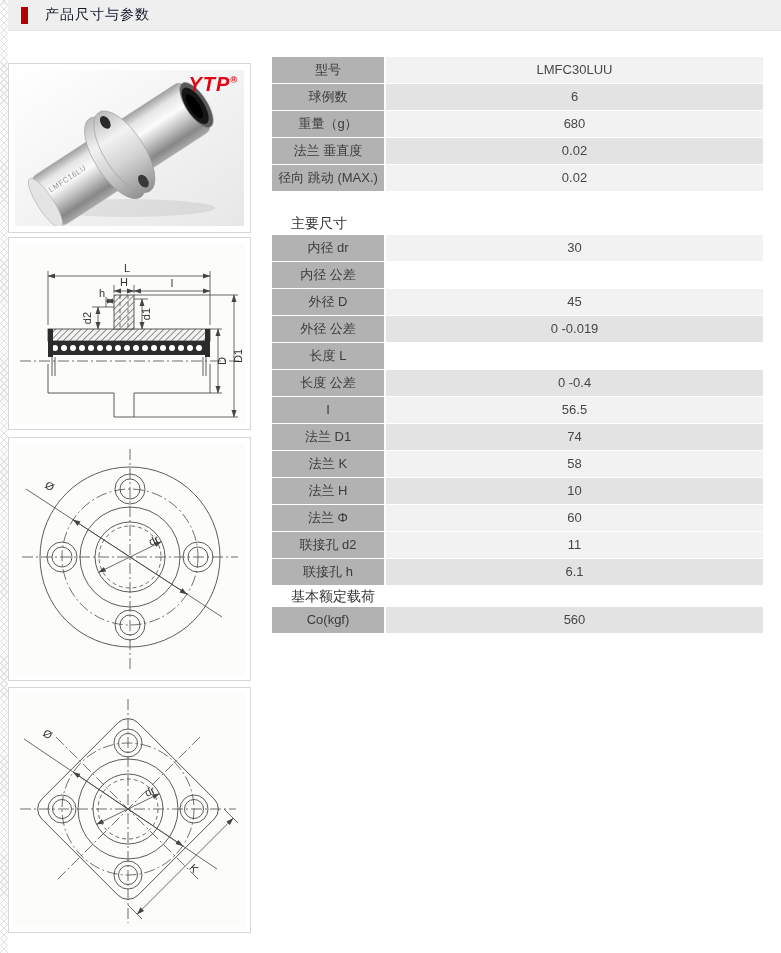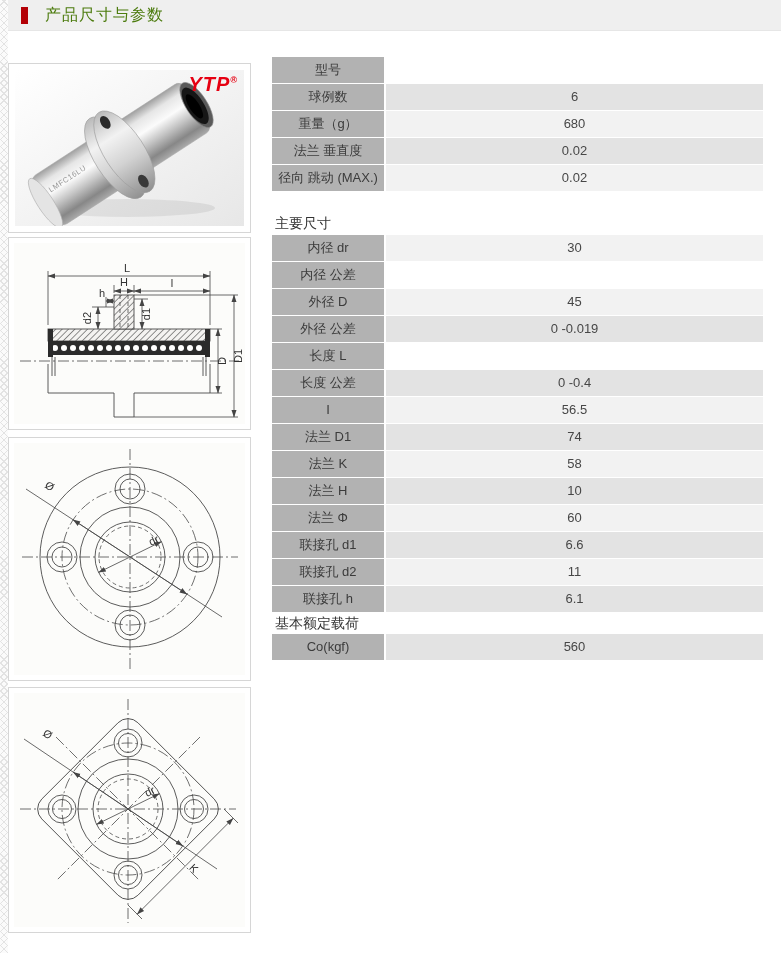--- a/index.html
+++ b/index.html
@@ -17,21 +17,21 @@
       repeating-linear-gradient(45deg,#e3e3e3 0,#e3e3e3 1px,transparent 1px,transparent 5px),
       repeating-linear-gradient(-45deg,#e3e3e3 0,#e3e3e3 1px,transparent 1px,transparent 5px);
   }
   
   .page-header{
     position:absolute;left:8px;right:0;top:0;height:30px;
     background:#efefef;border-bottom:1px solid #e6e6e6;
     display:flex;align-items:center;
   }
   .accent-bar{width:7px;height:17px;background:#b30006;margin-left:13px;}
-  .page-title{margin-left:17px;font-size:16px;color:#4d7c0f;letter-spacing:1px;}
+  .page-title{margin-left:17px;font-size:14px;color:#0f172a;letter-spacing:1px;}
 
   
   .img-box{
     position:absolute;left:8px;width:243px;box-sizing:border-box;
     background:#fff;border:1px solid #d6d6d6;
   }
   #box-photo{top:63px;height:170px;padding:6px;}
   #box-section{top:237px;height:193px;padding:5px;}
   #box-round{top:437px;height:244px;padding:5px;}
   #box-square{top:687px;height:246px;padding:5px;}
@@ -43,21 +43,21 @@
   }
   .ytp-logo sup{font-size:9px;}
 
   
   .spec-col{position:absolute;left:272px;top:57px;width:491px;}
   .trow{display:flex;margin-bottom:1px;}
   .tcell{height:26px;line-height:26px;text-align:center;font-size:13px;}
   .tlabel{width:112px;background:#b2b2b2;color:#3b3b3b;margin-right:2px;flex:0 0 auto;}
   .tvalue{flex:1;background:#f2f2f2;color:#474747;}
   .tvalue.alt{background:#e3e3e3;}
-  .sec-heading{font-size:14px;color:#333;height:20px;line-height:20px;margin-left:3px;}
+  .sec-heading{font-size:14px;color:#333;height:20px;line-height:20px;margin-left:19px;}
   #h-dim{margin-top:22px;margin-bottom:2px;}
   #h-load{margin-top:1px;margin-bottom:1px;}
 
   
   .ln{stroke:#4a4a4a;stroke-width:0.9;fill:none;}
   .cdash{stroke:#4a4a4a;stroke-width:0.8;fill:none;stroke-dasharray:11 3 2 3;}
   .dash{stroke:#4a4a4a;stroke-width:0.8;fill:none;stroke-dasharray:4 3;}
   .dim{stroke:#444;stroke-width:0.8;fill:none;}
   .lbl{font-size:11px;fill:#333;font-family:"Liberation Sans","DejaVu Sans",sans-serif;}
 </style>
@@ -263,20 +263,21 @@
     <line class="dim" x1="114" y1="212" x2="128" y2="226"></line>
     <line class="dim" x1="219.2" y1="125.2" x2="123.2" y2="221.2" marker-start="url(#arr)" marker-end="url(#arr)"></line>
     <text class="lbl" transform="rotate(45 177 178)" x="177" y="178" font-size="12" text-anchor="middle">K</text>
   </svg>
 </div>
 
 <div class="spec-col">
   <div>
       <div class="trow">
         <div class="tcell tlabel">型号</div>
+        <div class="tcell tvalue">LMFC30LUU</div>
       </div>
       <div class="trow">
         <div class="tcell tlabel">球例数</div>
         <div class="tcell tvalue alt">6</div>
       </div>
       <div class="trow">
         <div class="tcell tlabel">重量（g）</div>
         <div class="tcell tvalue">680</div>
       </div>
       <div class="trow">
@@ -326,24 +327,20 @@
       </div>
       <div class="trow">
         <div class="tcell tlabel">法兰 H</div>
         <div class="tcell tvalue alt">10</div>
       </div>
       <div class="trow">
         <div class="tcell tlabel">法兰 Φ</div>
         <div class="tcell tvalue">60</div>
       </div>
       <div class="trow">
-        <div class="tcell tlabel">联接孔 d1</div>
-        <div class="tcell tvalue alt">6.6</div>
-      </div>
-      <div class="trow">
         <div class="tcell tlabel">联接孔 d2</div>
         <div class="tcell tvalue">11</div>
       </div>
       <div class="trow">
         <div class="tcell tlabel">联接孔 h</div>
         <div class="tcell tvalue alt">6.1</div>
       </div>
     </div>
   <div class="sec-heading" id="h-load">基本额定载荷</div>
   <div>

